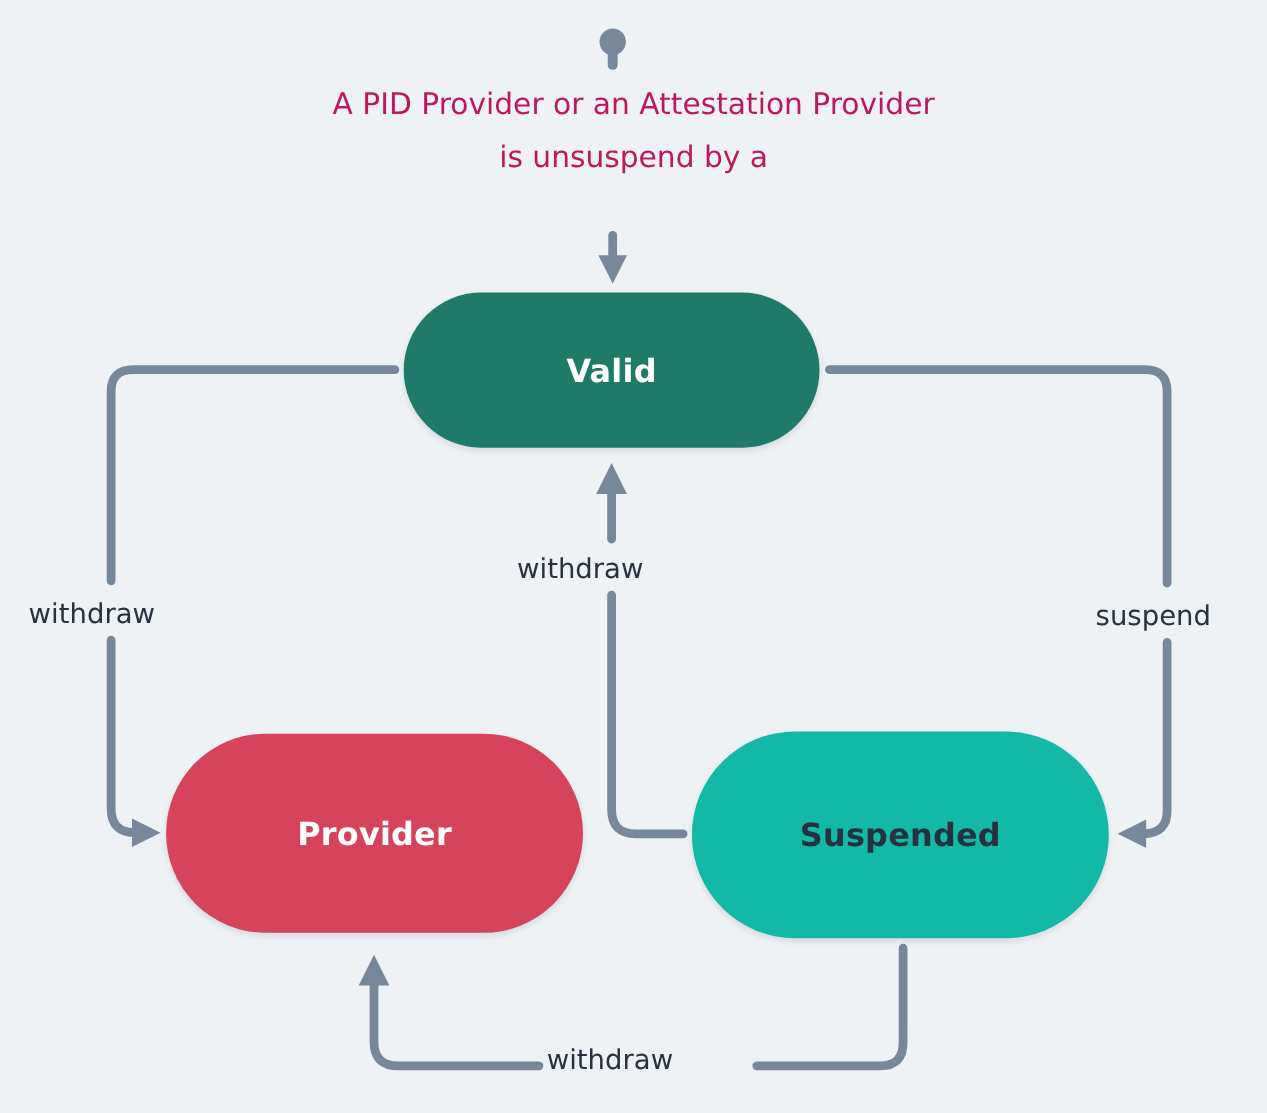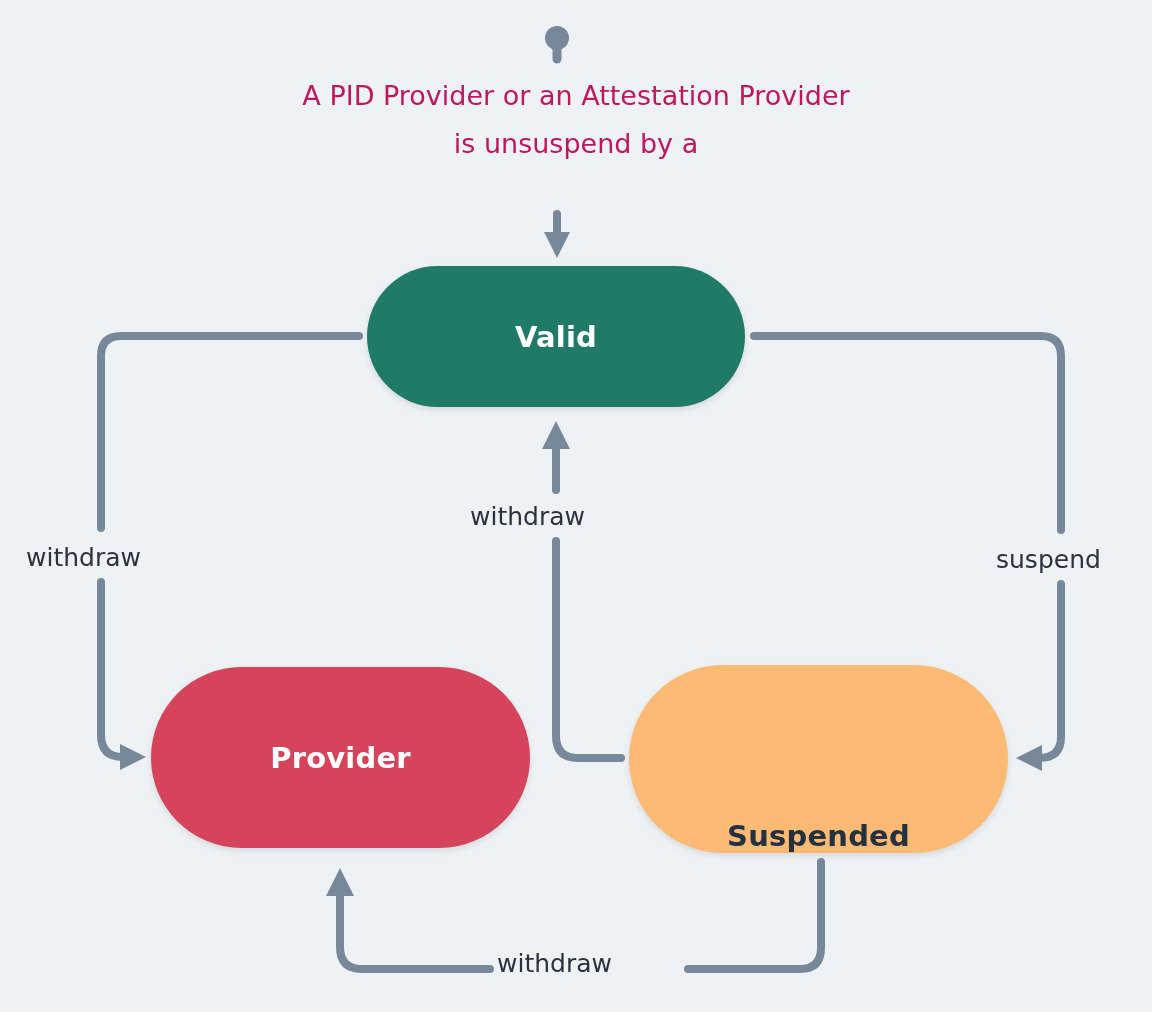--- a/index.html
+++ b/index.html
@@ -141,21 +141,21 @@
   </div>
 
   <div class="state-node" id="node-valid" style="background:#1f7a68;">
     <span class="state-label" style="color:#ffffff;">Valid</span>
   </div>
 
   <div class="state-node" id="node-withdrawn" style="background:#d5445b;">
     <span class="state-label" style="color:#ffffff;">Provider</span>
   </div>
 
-  <div class="state-node" id="node-suspended" style="background:#fdba74;align-items:flex-end;">
+  <div class="state-node" id="node-suspended" style="background:#14b8a6;">
     <span class="state-label" style="color:#24313f;">Suspended</span>
   </div>
 
   <div class="edge-label" id="label-withdraw-left">withdraw</div>
 
   <div class="edge-label" id="label-suspend-right">suspend</div>
 
   <div class="edge-label" id="label-unsuspend">withdraw</div>
 
   <div class="edge-label" id="label-withdraw-bottom">withdraw</div>

